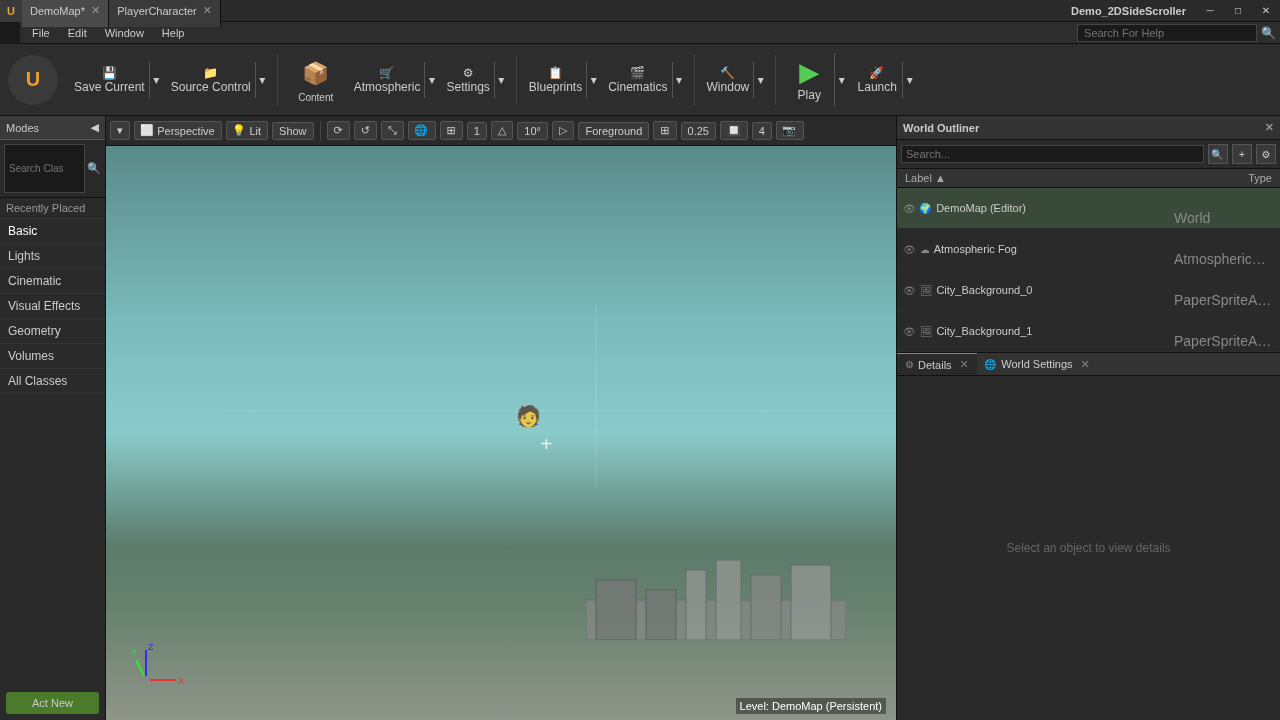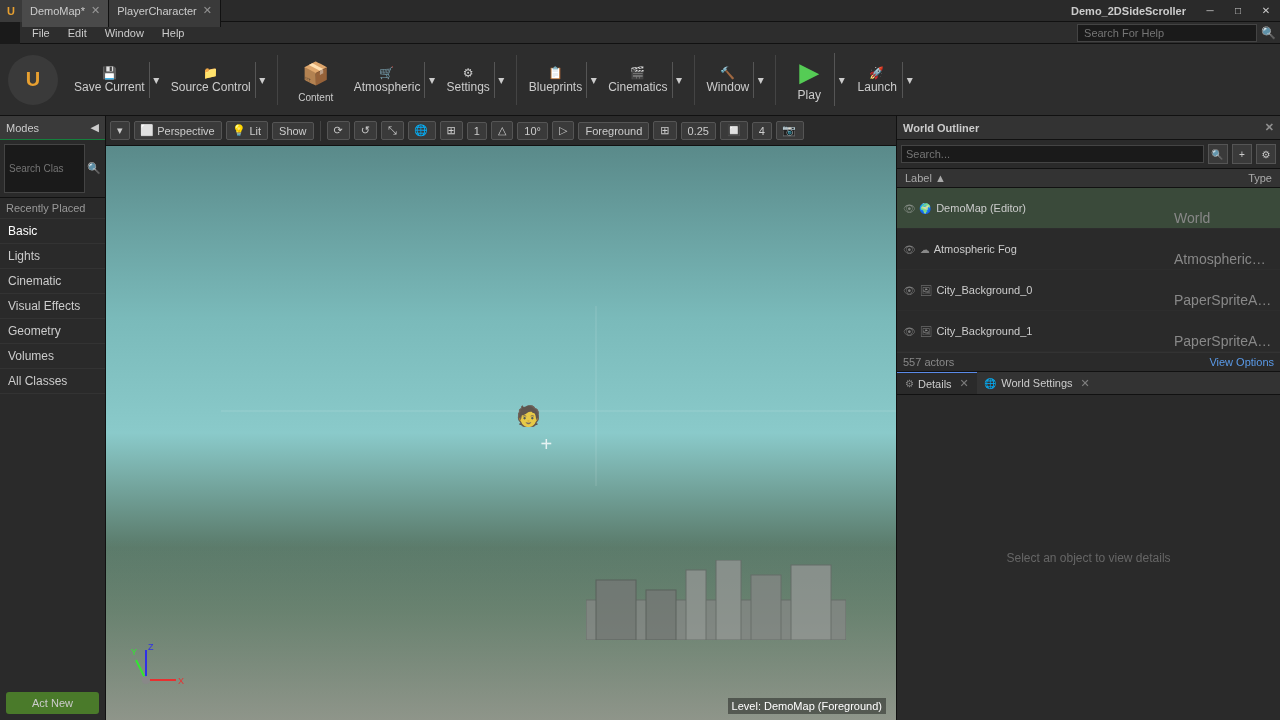--- a/index.html
+++ b/index.html
@@ -291,21 +291,21 @@
           <rect x="0" y="40" width="260" height="40" fill="#888" stroke="#666" stroke-width="1"></rect>
           <rect x="10" y="20" width="40" height="60" fill="#777" stroke="#555" stroke-width="1"></rect>
           <rect x="60" y="30" width="30" height="50" fill="#777" stroke="#555" stroke-width="1"></rect>
           <rect x="100" y="10" width="20" height="70" fill="#999" stroke="#666" stroke-width="1"></rect>
           <rect x="130" y="0" width="25" height="80" fill="#999" stroke="#666" stroke-width="1"></rect>
           <rect x="165" y="15" width="30" height="65" fill="#888" stroke="#666" stroke-width="1"></rect>
           <rect x="205" y="5" width="40" height="75" fill="#999" stroke="#666" stroke-width="1"></rect>
         </svg>
       </div>
 
-      <div class="viewport-level-label">Level: DemoMap (Foreground)</div>
+      <div class="viewport-level-label">Level: DemoMap (Persistent)</div>
 
       <svg class="axes" width="60" height="60">
         <line x1="20" y1="40" x2="50" y2="40" stroke="#e83030" stroke-width="2"></line>
         <text x="52" y="44" fill="#e83030" font-size="9">X</text>
         <line x1="20" y1="40" x2="10" y2="20" stroke="#30e830" stroke-width="2"></line>
         <text x="5" y="15" fill="#30e830" font-size="9">Y</text>
         <line x1="20" y1="40" x2="20" y2="10" stroke="#3030e8" stroke-width="2"></line>
         <text x="22" y="10" fill="#3030e8" font-size="9">Z</text>
         <circle cx="20" cy="40" r="4" fill="#888"></circle>
       </svg>
@@ -350,24 +350,20 @@
       <span class="name">City_Background_0</span>
       <span class="type">PaperSpriteActo</span>
     </div>
     <div class="outliner-row">
       <span class="eye">👁</span>
       <span class="icon">🖼</span>
       <span class="name">City_Background_1</span>
       <span class="type">PaperSpriteActo</span>
     </div>
 
-    <div class="outliner-footer">
-      <span>557 actors</span>
-      <span class="view-opts">View Options</span>
-    </div>
 
     <div id="details-area">
       <div id="details-tabs">
         <div class="details-tab active">
           <span style="color:#888;font-size:10px;">⚙</span>
           <span>Details</span>
           <span class="tab-close">✕</span>
         </div>
         <div class="details-tab">
           <span style="color:#888;font-size:10px;">🌐</span>

